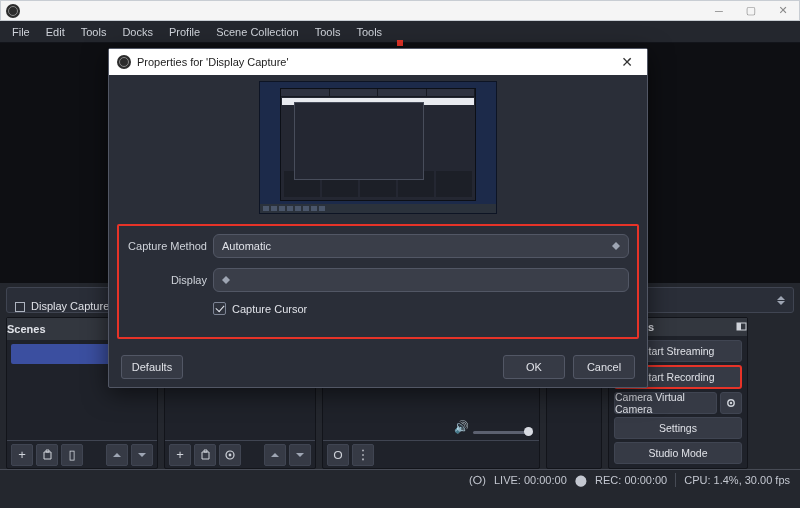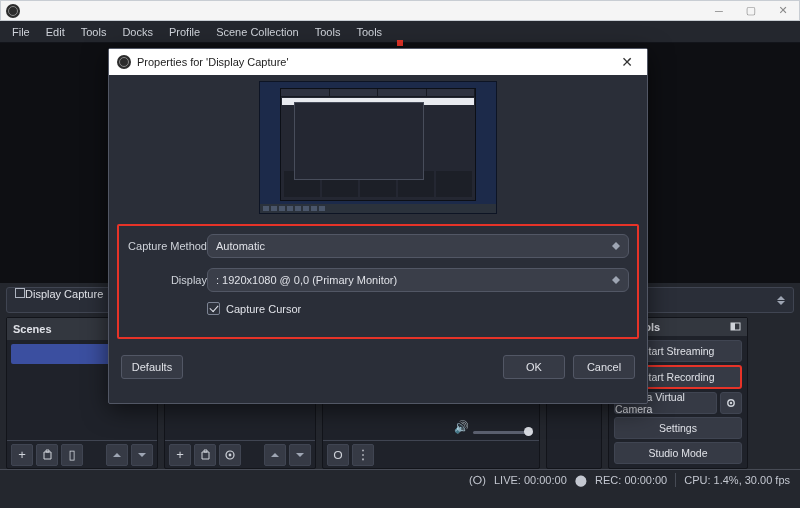--- a/index.html
+++ b/index.html
@@ -20,28 +20,28 @@
   
   .menubar{height:22px;background:var(--bg);border-bottom:1px solid #12141a;display:flex;align-items:center;padding:4px 4px;}
   .menubar span{padding:3px 8px;color:#cfd3da;}
 
   
   .canvas{height:240px;background:#0e0f13;position:relative;}
   .handle{position:absolute;width:6px;height:6px;background:var(--red);}
 
   
   .midrow{height:34px;display:flex;gap:6px;padding:4px 6px;}
-  .srcbtn{display:flex;align-items:flex-start;background:var(--panel);border:1px solid var(--border);border-radius:3px;padding:0 8px;gap:0;width:140px;}
+  .srcbtn{display:flex;align-items:flex-end;background:var(--panel);border:1px solid var(--border);border-radius:3px;padding:0 8px;gap:6px;width:140px;}
   .srcbtn .sq{width:10px;height:10px;border:1.3px solid #aeb4c0;}
   .transdrop{flex:1;background:var(--panel);border:1px solid var(--border);border-radius:3px;display:flex;align-items:center;justify-content:flex-end;padding-right:8px;}
 
   
   .panels{height:152px;display:flex;gap:6px;padding:0 6px;}
   .panel{background:var(--panel2);border:1px solid #12141a;border-radius:2px;display:flex;flex-direction:column;}
-  .panel .hdr{height:22px;background:#33373f;display:flex;align-items:center;justify-content:space-between;padding:0 6px;font-weight:600;}
+  .panel .hdr{height:22px;background:#33373f;display:flex;align-items:center;justify-content:space-between;padding:0 0;font-weight:600;}
   .scenes{width:152px;} .sources{width:152px;} .mixer{width:218px;} .trans{width:56px;} .controls{width:140px;}
   .scenes .body{flex:1;}
   .scenes .sel{height:20px;background:var(--blue);margin:4px;border-radius:2px;}
 
   .btnrow{height:28px;display:flex;align-items:center;gap:3px;padding:0 4px;border-top:1px solid var(--border);}
   .ibtn{width:22px;height:22px;background:var(--panel3);border:1px solid var(--border);border-radius:2px;display:flex;align-items:center;justify-content:center;color:#cfd3da;font-size:13px;line-height:1;}
   .ibtn.sep{margin-left:auto;}
 
   .mixer .body{flex:1;display:flex;align-items:flex-end;justify-content:flex-end;padding:6px;gap:4px;}
   .speakicon{font-size:12px;}
@@ -73,30 +73,30 @@
   .shot .taskbar i{width:6px;height:5px;background:#4a566b;}
   .shot .win{position:absolute;left:20px;top:6px;right:20px;bottom:12px;background:#242732;border:1px solid #0c0f16;}
   .shot .win .toptabs{height:8px;background:#2e3240;border-bottom:1px solid #161921;display:flex;}
   .shot .win .toptabs i{flex:1;border-right:1px solid #161921;}
   .shot .win .addr{height:7px;background:#e8eaef;margin:1px;}
   .shot .nested{position:absolute;left:34px;top:20px;width:130px;height:78px;background:#242732;border:1px solid #484d5b;}
   .shot .panels-mini{position:absolute;bottom:3px;left:3px;right:3px;height:26px;display:flex;gap:2px;}
   .shot .panels-mini i{background:#1c1f27;flex:1;}
 
   .form{border:2px solid var(--red);margin:4px 8px 10px 8px;padding:8px 8px 12px 8px;border-radius:2px;}
-  .frow{display:flex;align-items:center;gap:0;margin-bottom:10px;}
+  .frow{display:flex;align-items:center;gap:6px;margin-bottom:10px;}
   .frow label{width:80px;text-align:right;font-size:11px;color:#cfd3da;}
   .frow .sel{flex:1;height:24px;background:#3a3e49;border:1px solid #525765;border-radius:6px;display:flex;align-items:center;justify-content:space-between;padding:0 8px;}
   .frow .spin{display:flex;flex-direction:column;line-height:5px;}
   .frow .spin b{font-size:8px;color:#9ea5b3;}
   .frow .chkwrap{display:flex;align-items:center;gap:6px;flex:1;}
   .chk{width:13px;height:13px;border:1px solid #7d8494;border-radius:2px;display:flex;align-items:center;justify-content:center;background:#2e323c;}
   .chk::after{content:'';width:7px;height:4px;border-left:1.6px solid #e4e7ee;border-bottom:1.6px solid #e4e7ee;transform:rotate(-48deg);margin-top:-2px;}
 
-  .mfooter{display:flex;gap:8px;padding:6px 12px 24px 12px;}
+  .mfooter{display:flex;gap:8px;padding:6px 12px 8px 12px;}
   .mbtn{min-width:62px;height:24px;background:var(--panel3);border:1px solid #525765;border-radius:3px;display:flex;align-items:center;justify-content:center;}
 
   .chev{width:0;height:0;border-left:4px solid transparent;border-right:4px solid transparent;}
   .chev.up{border-bottom:4px solid #9ea5b3;} .chev.dn{border-top:4px solid #9ea5b3;}
 </style>
 </head>
 <body>
 
 <div class="titlebar">
   <div class="obs-icon"></div>
@@ -285,21 +285,20 @@
         <span>Automatic</span>
         <div class="spin">
             <b class="chev up"></b>
             <b class="chev dn"></b>
           </div>
       </div>
     </div>
     <div class="frow">
       <label>Display</label>
       <div class="sel">
-        <span>: 1920x1080 @ 0,0 (Primary Monitor)</span>
         <div class="spin">
             <b class="chev up"></b>
             <b class="chev dn"></b>
           </div>
       </div>
     </div>
     <div class="frow">
       <label></label>
       <div class="chkwrap">
         <div class="chk"></div>

